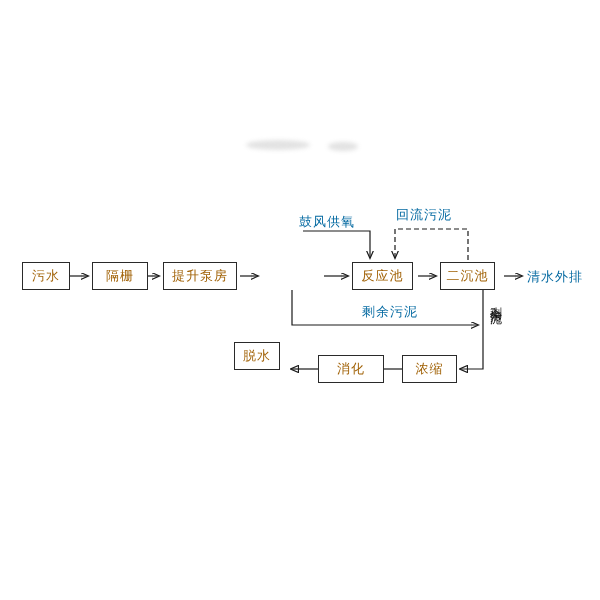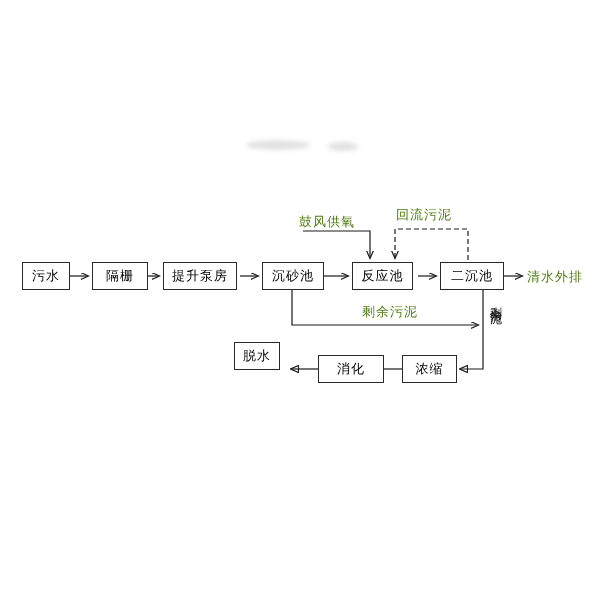--- a/index.html
+++ b/index.html
@@ -9,28 +9,28 @@
     background:#ffffff;
     font-family:"Liberation Sans","DejaVu Sans",sans-serif;
     overflow:hidden;
   }
   .node{
     position:absolute;
     height:28px;
     border:1px solid #2a2a2a;
     background:#ffffff;
     display:flex;align-items:center;justify-content:center;
-    font-size:13px;color:#000000;
+    font-size:13px;color:#a16207;
     letter-spacing:1px;
     box-sizing:border-box;
     white-space:nowrap;
   }
   .lbl{
     position:absolute;
-    font-size:13px;color:#4d7c0f;
+    font-size:13px;color:#0369a1;
     letter-spacing:1px;
     white-space:nowrap;
   }
   .lbl-v{
     position:absolute;
     font-size:12px;color:#111;
     writing-mode:vertical-rl;
     letter-spacing:2px;
     white-space:nowrap;
   }
@@ -77,23 +77,22 @@
 
     <path d="M483,290 L483,369 L460,369" marker-end="url(#arr)"></path>
 
     <path d="M402,369 L375,369" marker-end="url(#arr)"></path>
     <path d="M318,369 L291,369" marker-end="url(#arr)"></path>
   </svg>
 
   <div class="node" style="left:22px;top:262px;width:48px">污水</div>
   <div class="node" style="left:92px;top:262px;width:56px">隔栅</div>
   <div class="node" style="left:163px;top:262px;width:74px">提升泵房</div>
-  <div class="node" style="left:262px;top:262px;width:62px">沉砂池</div>
   <div class="node" style="left:352px;top:262px;width:61px">反应池</div>
-  <div class="node" style="left:440px;top:262px;width:64px">二沉池</div>
+  <div class="node" style="left:440px;top:262px;width:55px">二沉池</div>
   <div class="node" style="left:402px;top:355px;width:55px">浓缩</div>
   <div class="node" style="left:318px;top:355px;width:66px">消化</div>
   <div class="node" style="left:234px;top:342px;width:46px">脱水</div>
 
   <div class="lbl" style="left:527px;top:268px">清水外排</div>
   <div class="lbl" style="left:299px;top:213px">鼓风供氧</div>
   <div class="lbl" style="left:396px;top:206px">回流污泥</div>
   <div class="lbl" style="left:362px;top:303px">剩余污泥</div>
   <div class="lbl-v" style="left:487px;top:297px">剩余污泥</div>
 

